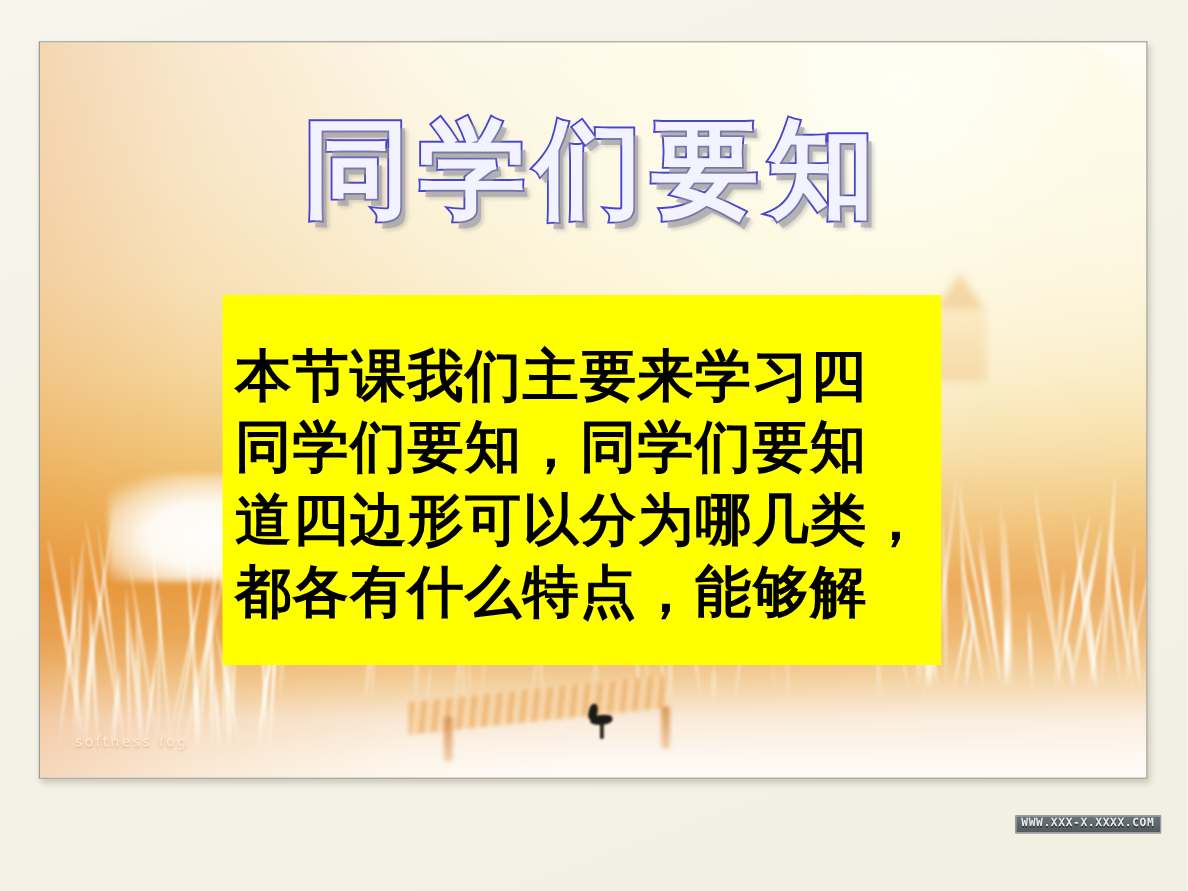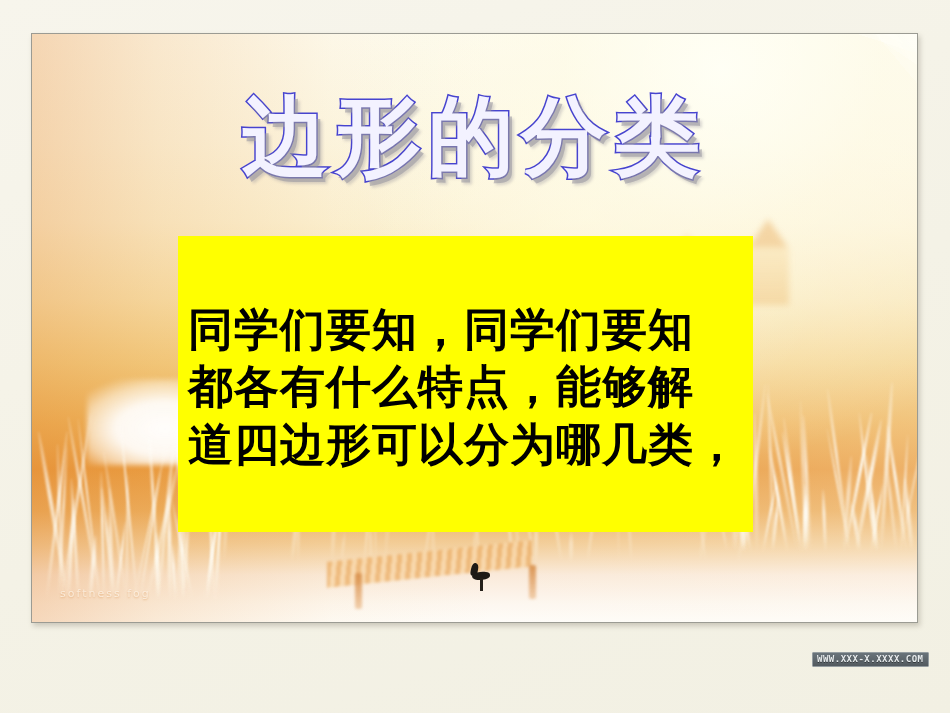--- a/index.html
+++ b/index.html
@@ -440,25 +440,26 @@
     </div>
 
     <div id="bird">
       <div class="bird-neck"></div>
       <div class="bird-body"></div>
       <div class="bird-leg"></div>
     </div>
 
     <div id="artwork-watermark">softness  fog</div>
 
-    <div id="title">边形的分类</div>
+    <div id="title">同学们要知</div>
 
     <div id="objective-box">
+      <div class="objective-line">本节课我们主要来学习四</div>
       <div class="objective-line">同学们要知，同学们要知</div>
+      <div class="objective-line">道四边形可以分为哪几类，</div>
       <div class="objective-line">都各有什么特点，能够解</div>
-      <div class="objective-line">道四边形可以分为哪几类，</div>
     </div>
 
   </div>
 
   <div id="site-watermark">WWW.XXX-X.XXXX.COM</div>
 
 </div>
 
 </body></html>

